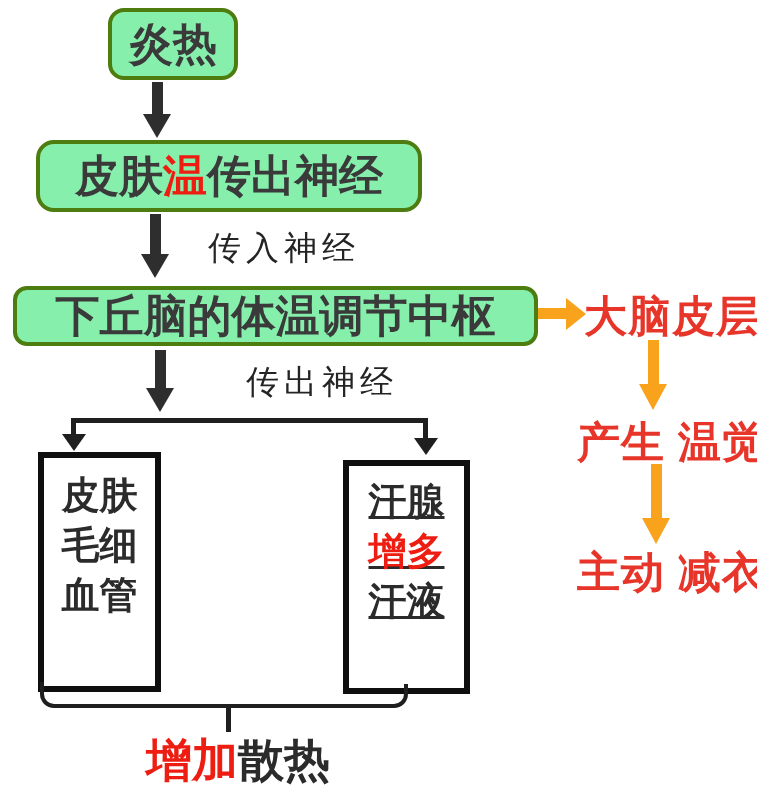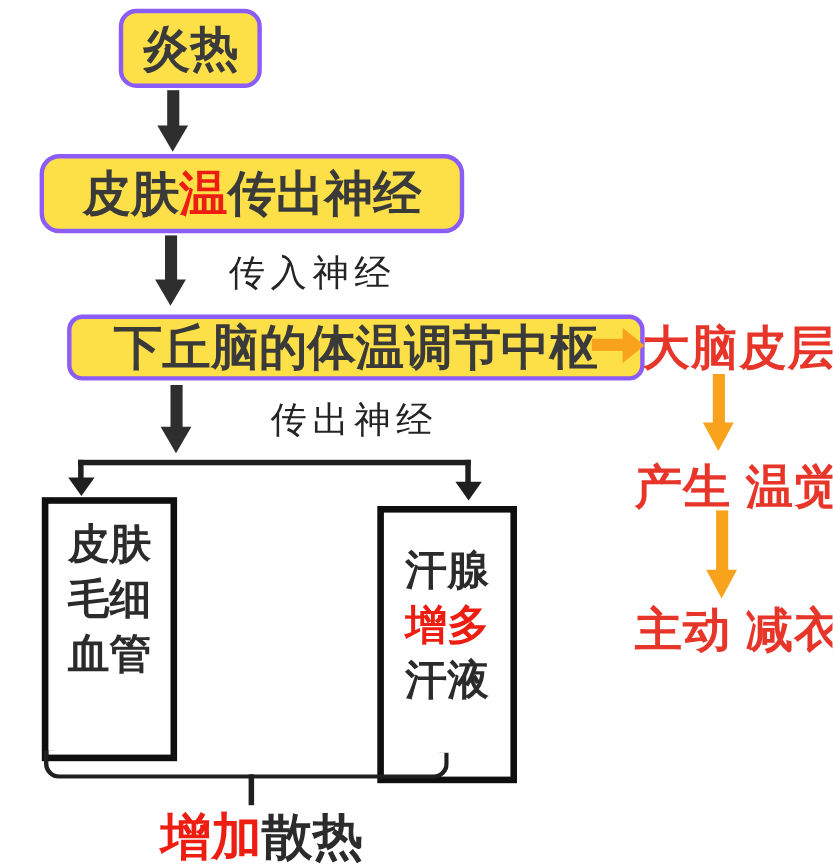--- a/index.html
+++ b/index.html
@@ -6,23 +6,23 @@
   .canvas{
     position:relative;
     width:757px;height:789px;
     background:#ffffff;
     overflow:hidden;
     font-family:"Liberation Sans", sans-serif;
   }
   
   .rbox{
     position:absolute;
-    border:4px solid #8b5cf6;
+    border:4px solid #4d7c0f;
     border-radius:18px;
-    background:#fde047;
+    background:#86efac;
     display:flex;align-items:center;justify-content:center;
     font-weight:bold;color:#3a3a3a;
     white-space:nowrap;
   }
   
   .hbox{
     position:absolute;
     border:6px solid #0f0f0f;
     background:#ffffff;
     text-align:center;
@@ -111,21 +111,21 @@
       <span class="hl-red">温</span>
       <span>传出神经</span>
   </div>
 
   <div>
     <div class="tshaft" style="left:150px;top:214px;width:11px;height:42px;"></div>
     <div class="thead-down" style="left:141px;top:254px;"></div>
   </div>
   <div class="nerve-label" style="left:208px;top:226px;font-family:Liberation Mono, monospace;">传入神经</div>
 
-  <div class="rbox" style="left:13px;top:286px;width:517px;height:52px;border-radius:14px;font-size:44px;margin-left:48px;">
+  <div class="rbox" style="left:13px;top:286px;width:517px;height:52px;border-radius:14px;font-size:44px;">
     <span>下丘脑的体温调节中枢</span>
   </div>
 
   <div>
     <div class="oshaft" style="left:538px;top:308px;width:32px;height:11px;"></div>
     <div class="ohead-right" style="left:566px;top:298px;"></div>
   </div>
 
   <div class="red-text" style="left:584px;top:288px;">大脑皮层</div>
 
@@ -156,21 +156,21 @@
     <div class="line" style="left:423px;top:418px;width:5px;height:24px;"></div>
     <div class="vhead-down" style="left:414px;top:438px;"></div>
   </div>
 
   <div class="hbox" style="left:38px;top:452px;width:111px;height:216px;padding-top:12px;">
     <span class="bline">皮肤</span>
     <span class="bline">毛细</span>
     <span class="bline">血管</span>
   </div>
 
-  <div class="hbox" style="left:343px;top:460px;width:115px;height:212px;padding-top:28px;">
+  <div class="hbox" style="left:343px;top:460px;width:115px;height:212px;padding-top:10px;text-decoration:underline;">
     <span class="bline">汗腺</span>
     <span class="bline hl-red">增多</span>
     <span class="bline">汗液</span>
   </div>
 
   <div>
     <div class="brk-left" style="left:40px;top:682px;width:186px;height:22px;"></div>
     <div class="brk-right" style="left:228px;top:684px;width:176px;height:20px;"></div>
     <div class="line" style="left:226px;top:704px;width:5px;height:28px;"></div>
   </div>

